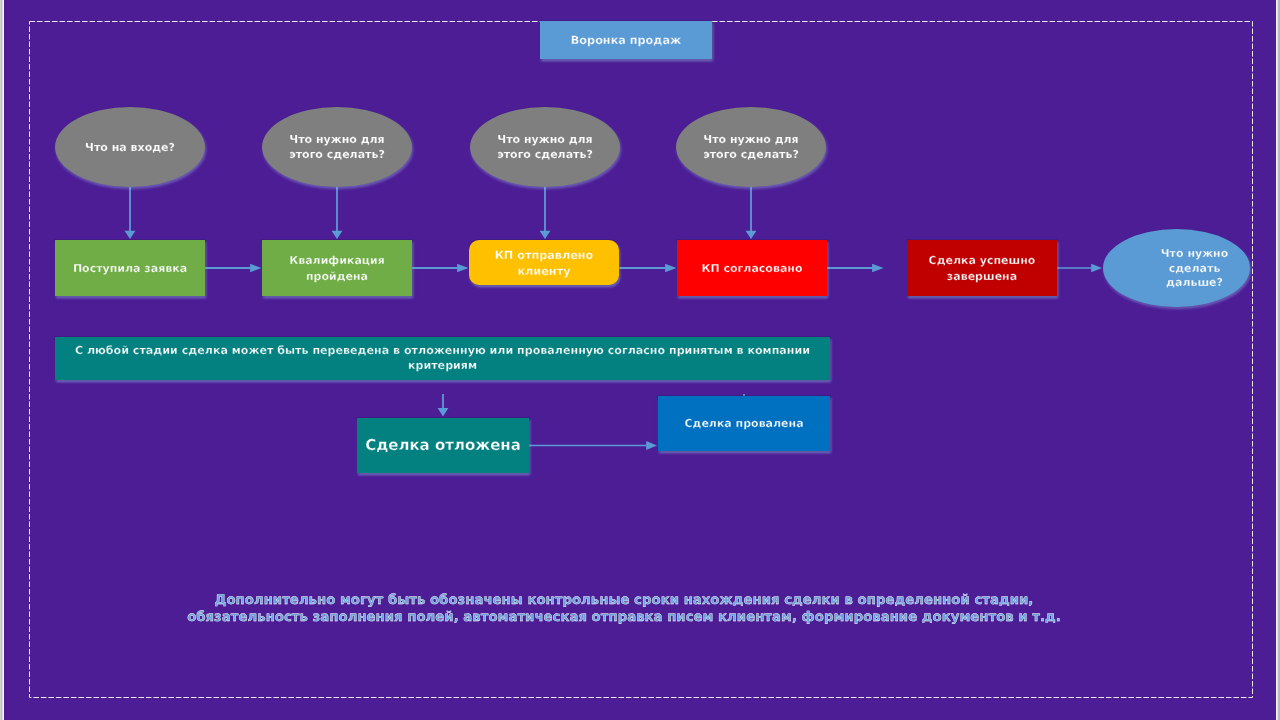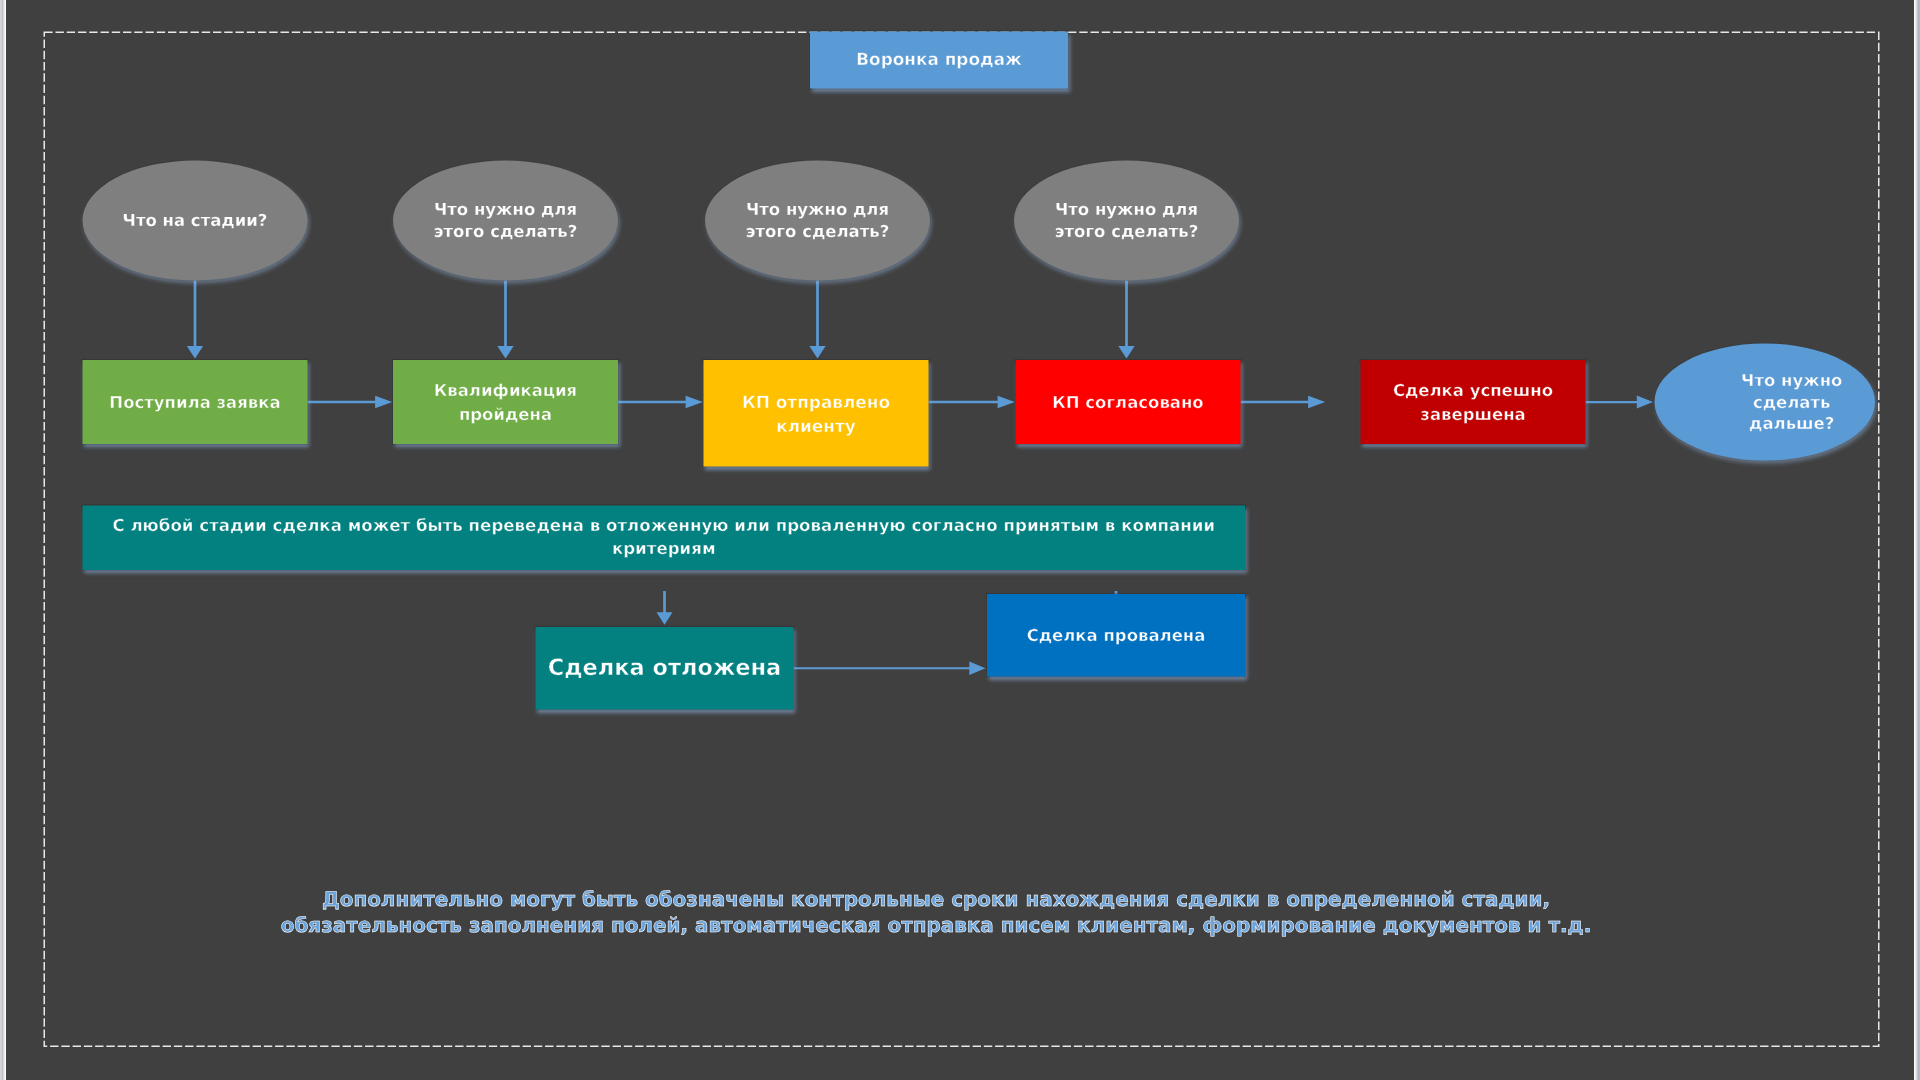--- a/index.html
+++ b/index.html
@@ -1,20 +1,20 @@
 <!DOCTYPE html>
 <html><head>
 <meta charset="utf-8">
 <title>Воронка продаж</title>
 <style>
   html,body{margin:0;padding:0;}
   body{width:1280px;height:720px;background:#ffffff;
        font-family:"DejaVu Sans",sans-serif;overflow:hidden;}
 
-  #stage{position:relative;width:1280px;height:720px;background:#404040;
+  #stage{position:relative;width:1280px;height:720px;background:#4c1d95;
          -webkit-font-smoothing:antialiased;text-rendering:geometricPrecision;}
 
   .leftbar{position:absolute;left:0;top:0;width:4px;height:720px;
            background:linear-gradient(to right,#d5d5d5 0%,#d5d5d5 22%,
                       #b5bac4 38%,#dde0e5 62%,#f7f8f9 86%,#ffffff 100%);}
 
   .rightbar{position:absolute;right:0;top:0;width:4px;height:720px;
             background:linear-gradient(to left,#b7bcc5 0%,#b0b6bf 32%,
                        #d9dce1 58%,#f6f7f8 82%,#ffffff 100%);}
 
@@ -101,39 +101,39 @@
         <line x1="529" y1="445.5" x2="646.8000000000001" y2="445.5" stroke="#5b9bd5" stroke-width="1.3"></line>
         <path d="M646.2,449.95 L657,445.5 L646.2,441.05 Z" fill="#5b9bd5"></path>
       </g>
     </svg>
 
   <div class="node rect" id="n-title" style="left: 540px; top: 21px; width: 172px; height: 38px; background: rgb(91, 155, 213); font-size: 11.25px; line-height: 15px;">
     <span style="transform: translateY(-0.5px); -webkit-text-stroke: 0.3px rgb(91, 155, 213);">Воронка продаж</span>
   </div>
 
   <div class="node ell" id="n-q0" style="left: 55px; top: 107px; width: 150px; height: 80px; background: rgb(127, 127, 127); font-size: 11px; line-height: 14px;">
-    <span style="width: 120px; transform: translateY(0.5px); -webkit-text-stroke: 0.18px rgb(127, 127, 127);">Что на стадии?</span>
+    <span style="width: 120px; transform: translateY(0.5px); -webkit-text-stroke: 0.18px rgb(127, 127, 127);">Что на входе?</span>
   </div>
   <div class="node ell" id="n-q1" style="left: 262px; top: 107px; width: 150px; height: 80px; background: rgb(127, 127, 127); font-size: 11px; line-height: 14.6px;">
     <span style="width: 98px; transform: translateY(1px); -webkit-text-stroke: 0.18px rgb(127, 127, 127);">Что нужно для этого сделать?</span>
   </div>
   <div class="node ell" id="n-q2" style="left: 470px; top: 107px; width: 150px; height: 80px; background: rgb(127, 127, 127); font-size: 11px; line-height: 14.6px;">
     <span style="width: 98px; transform: translateY(1px); -webkit-text-stroke: 0.18px rgb(127, 127, 127);">Что нужно для этого сделать?</span>
   </div>
   <div class="node ell" id="n-q3" style="left: 676px; top: 107px; width: 150px; height: 80px; background: rgb(127, 127, 127); font-size: 11px; line-height: 14.6px;">
     <span style="width: 98px; transform: translateY(1px); -webkit-text-stroke: 0.18px rgb(127, 127, 127);">Что нужно для этого сделать?</span>
   </div>
 
   <div class="node rect" id="n-s0" style="left: 55px; top: 240px; width: 150px; height: 56px; background: rgb(112, 173, 71); font-size: 11px; line-height: 15.6px; justify-content: center;">
     <span style="width: 130px; transform: translateY(0.8px); -webkit-text-stroke: 0.3px rgb(112, 173, 71);">Поступила заявка</span>
   </div>
   <div class="node rect" id="n-s1" style="left: 262px; top: 240px; width: 150px; height: 56px; background: rgb(112, 173, 71); font-size: 11px; line-height: 15.6px;">
     <span style="width: 98px; transform: translateY(0.8px); -webkit-text-stroke: 0.3px rgb(112, 173, 71);">Квалификация пройдена</span>
   </div>
-  <div class="node rect" id="n-s2" style="left: 469px; top: 240px; width: 150px; height: 71px; background: rgb(255, 192, 0); font-size: 11.25px; line-height: 15.6px;">
+  <div class="node rect" id="n-s2" style="left: 469px; top: 240px; width: 150px; height: 45px; background: rgb(255, 192, 0); font-size: 11.25px; line-height: 15.6px; border-radius: 10px;">
     <span style="width: 102px; transform: translateY(0.8px); -webkit-text-stroke: 0.3px rgb(255, 192, 0);">КП отправлено клиенту</span>
   </div>
   <div class="node rect" id="n-s3" style="left: 677px; top: 240px; width: 150px; height: 56px; background: rgb(255, 0, 0); font-size: 11px; line-height: 15.6px;">
     <span style="width: 130px; transform: translateY(0.8px); -webkit-text-stroke: 0.3px rgb(255, 0, 0);">КП согласовано</span>
   </div>
   <div class="node rect" id="n-s4" style="left: 884px; top: 240px; width: 150px; height: 56px; background: rgb(192, 0, 0); font-size: 11px; line-height: 15.6px; margin-left: 23px;">
     <span style="width: 120px; transform: translateY(0.8px); -webkit-text-stroke: 0.3px rgb(192, 0, 0);">Сделка успешно завершена</span>
   </div>
 
   <div class="node ell" id="n-out" style="left: 1103px; top: 229px; width: 147px; height: 78px; background: rgb(91, 155, 213); font-size: 11px; line-height: 14.6px;">

